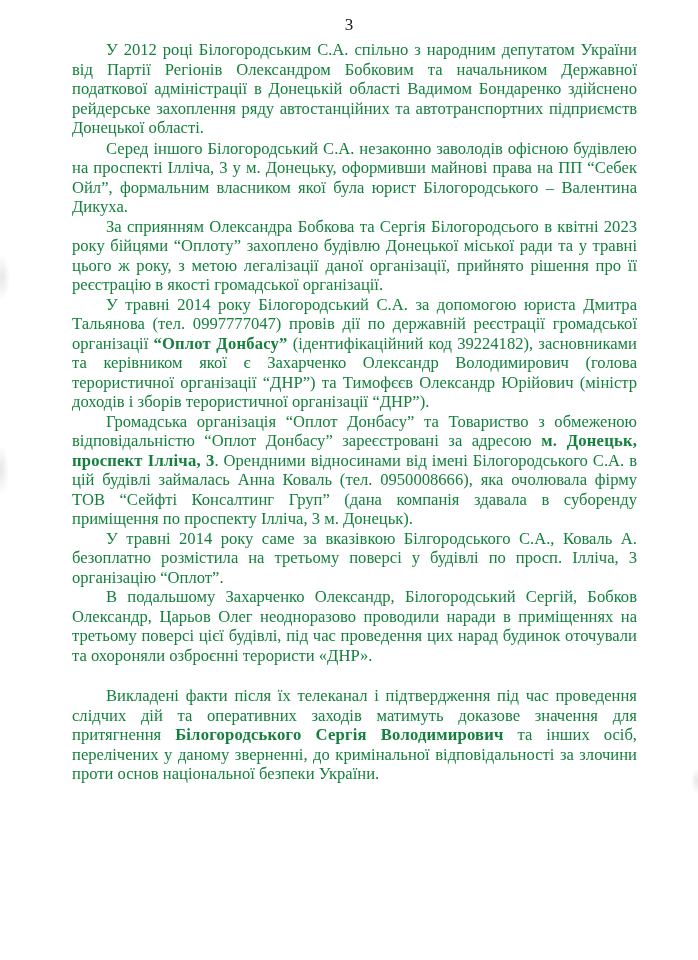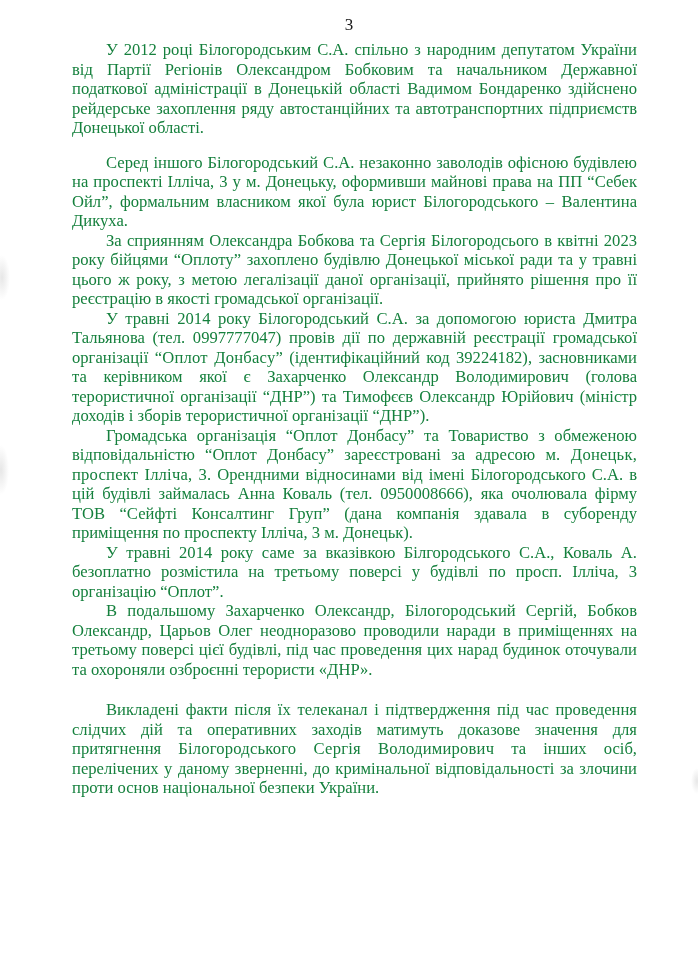--- a/index.html
+++ b/index.html
@@ -34,23 +34,23 @@
     line-height: 19.5px;
     text-align: justify;
     text-justify: inter-word;
     color: #15803d;
   }
   p.para {
     margin: 0;
     padding: 0;
     text-indent: 34px;
   }
-  p.gap-small { margin-top: 15px; }
+  p.gap-small { margin-top: 1px; }
   p.gap-large { margin-top: 21px; }
-  p.para b { font-weight: normal; letter-spacing: 0.2px; }
+  p.para b { font-weight: bold; letter-spacing: 0.2px; }
   
   .smudge {
     position: absolute;
     background: radial-gradient(closest-side, rgba(120,120,120,0.18), rgba(120,120,120,0));
     pointer-events: none;
   }
   .smudge-1 { left: -6px; top: 255px; width: 16px; height: 45px; }
   .smudge-2 { left: -7px; top: 445px; width: 16px; height: 50px; }
   .smudge-3 { right: -5px; top: 768px; width: 12px; height: 26px; }
 </style>

